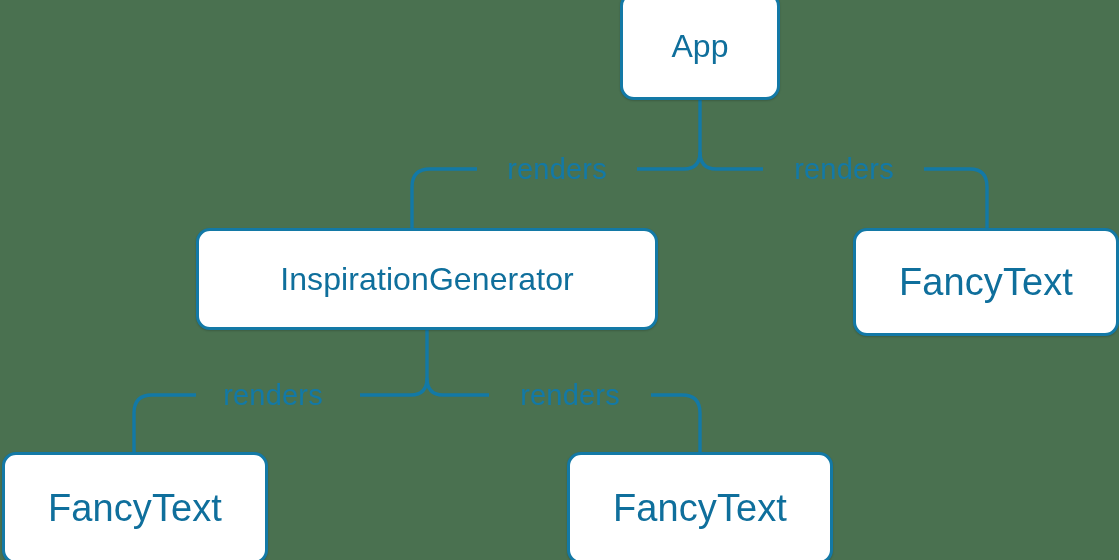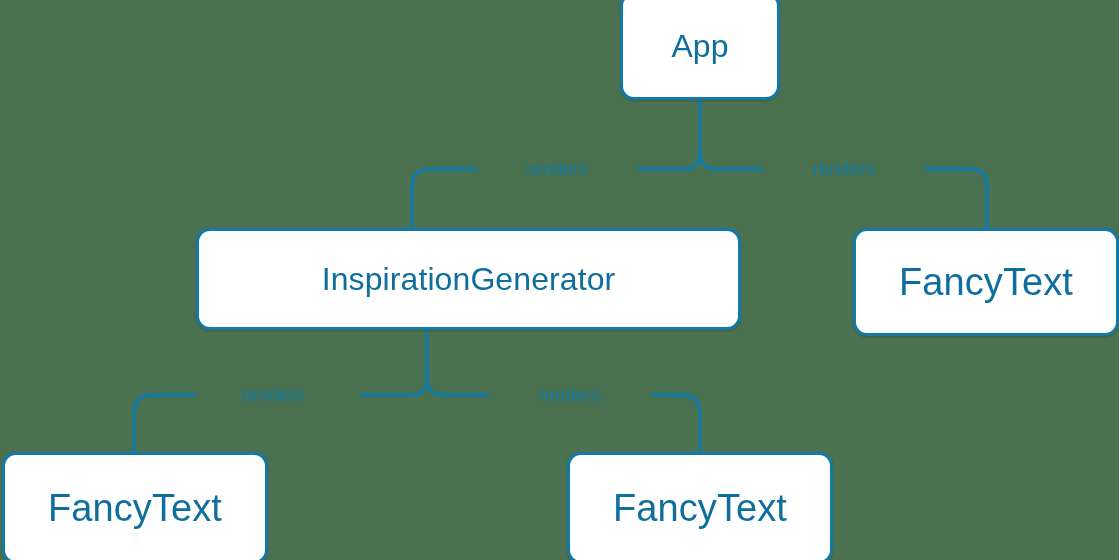--- a/index.html
+++ b/index.html
@@ -41,31 +41,31 @@
     color: #0f6f9c;
     font-size: 32px;
     font-weight: 400;
     line-height: 1;
     white-space: nowrap;
     letter-spacing: 0.1px;
   }
   .edge-label {
     position: absolute;
     color: #1379a6;
-    font-size: 18px;
+    font-size: 29px;
     font-weight: 400;
     line-height: 1;
     white-space: nowrap;
     transform: translate(-50%, -50%);
     letter-spacing: 0.2px;
   }
 
   
   #node-app            { left: 620px; top: -8px;  width: 160px; height: 108px; }
-  #node-inspiration    { left: 196px; top: 228px; width: 545px; height: 102px; }
+  #node-inspiration    { left: 196px; top: 228px; width: 462px; height: 102px; }
   #node-fancytext-right{ left: 853px; top: 228px; width: 266px; height: 108px; }
   #node-fancytext-left { left: 2px;   top: 452px; width: 266px; height: 112px; }
   #node-copyright      { left: 567px; top: 452px; width: 266px; height: 112px; }
 
   #node-fancytext-left  .node-label,
   #node-fancytext-right .node-label,
   #node-copyright       .node-label { font-size: 38px; }
 </style>
 </head>
 <body>

